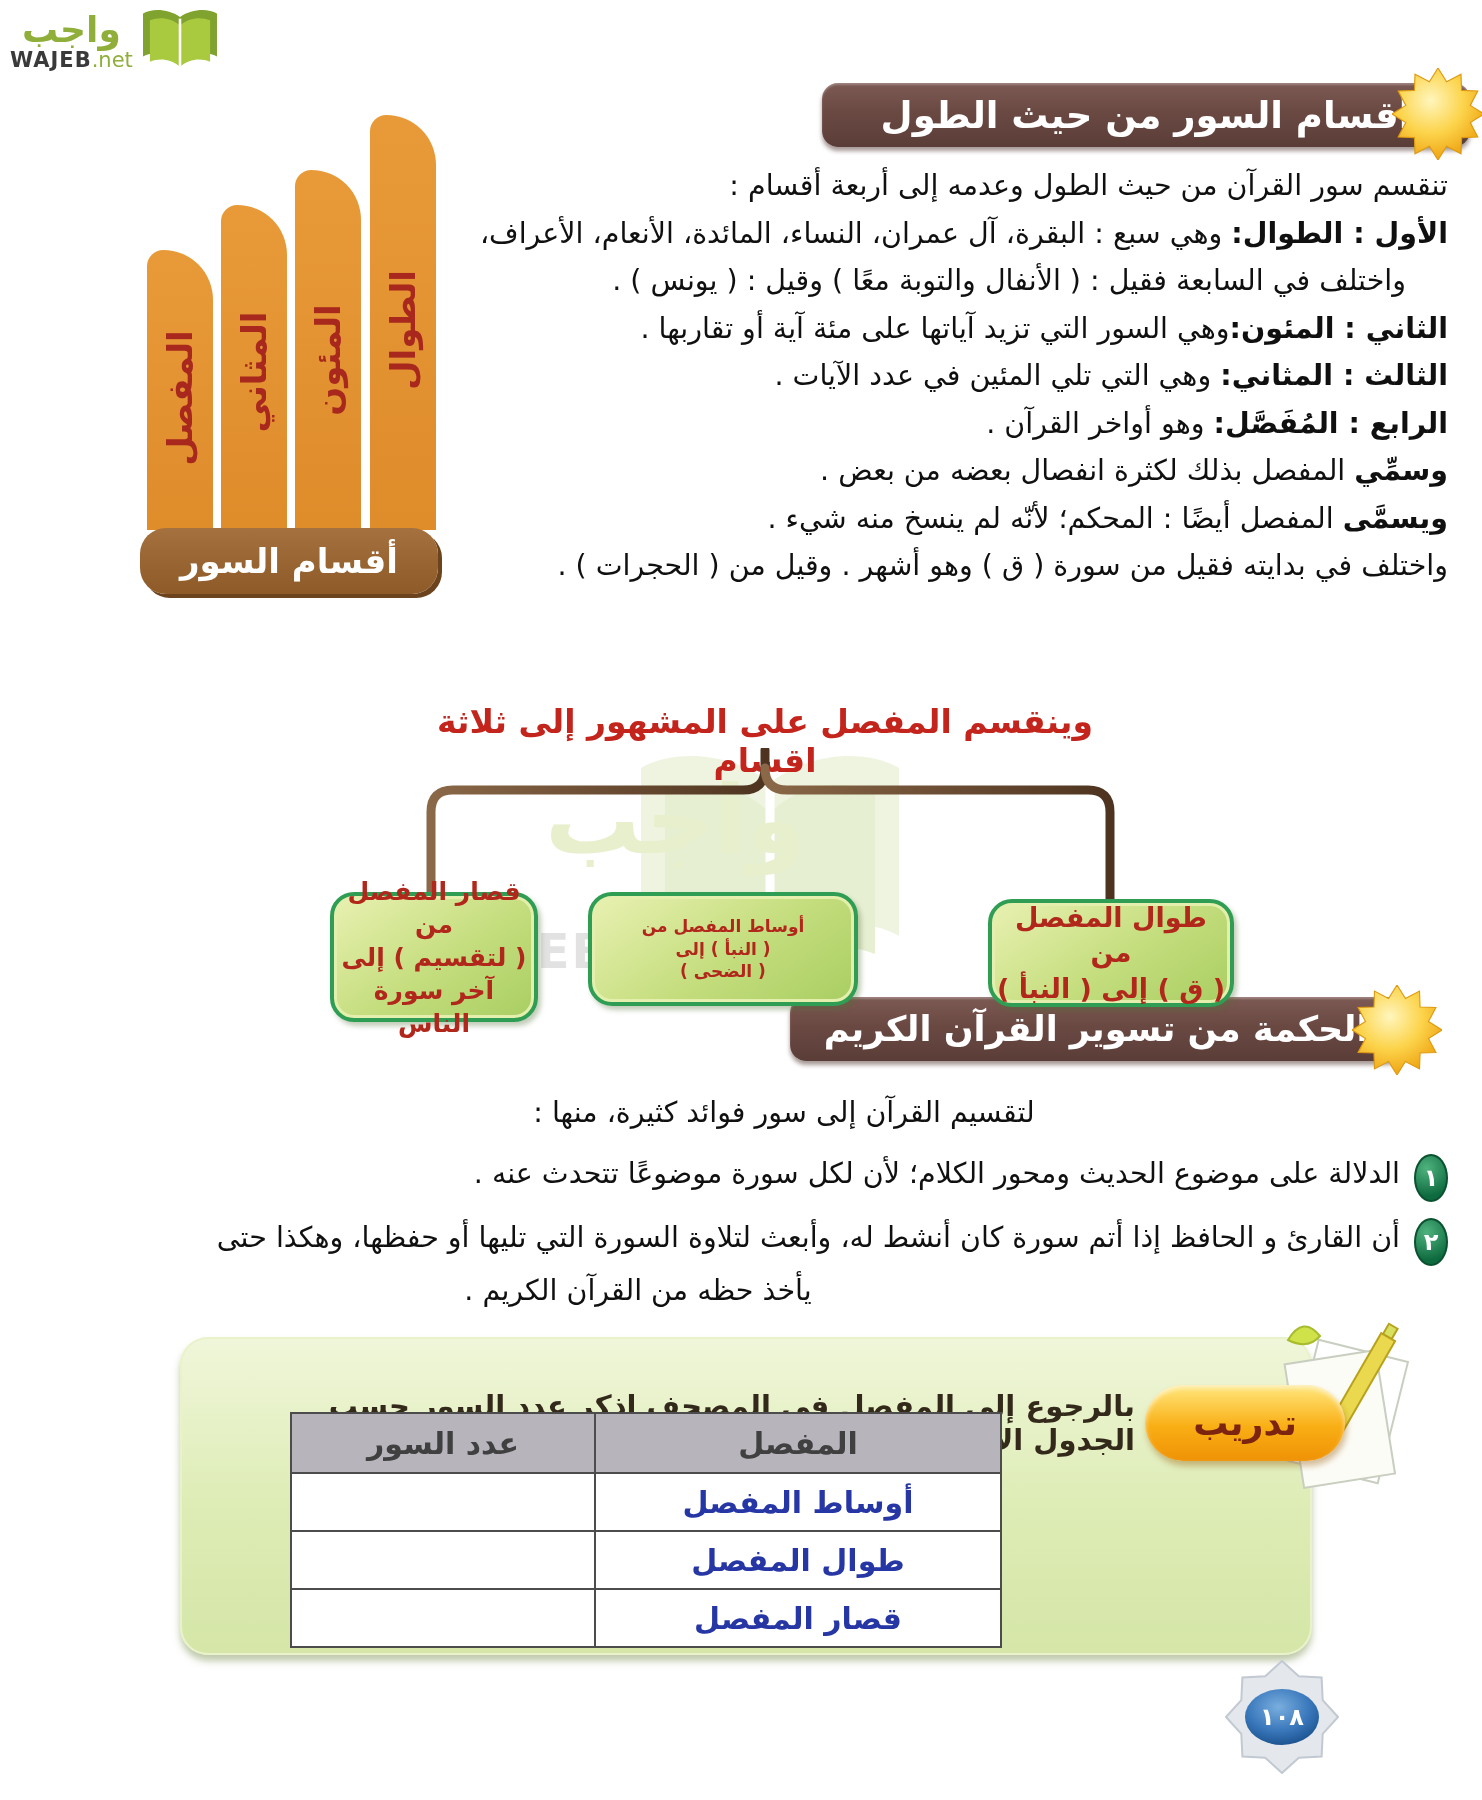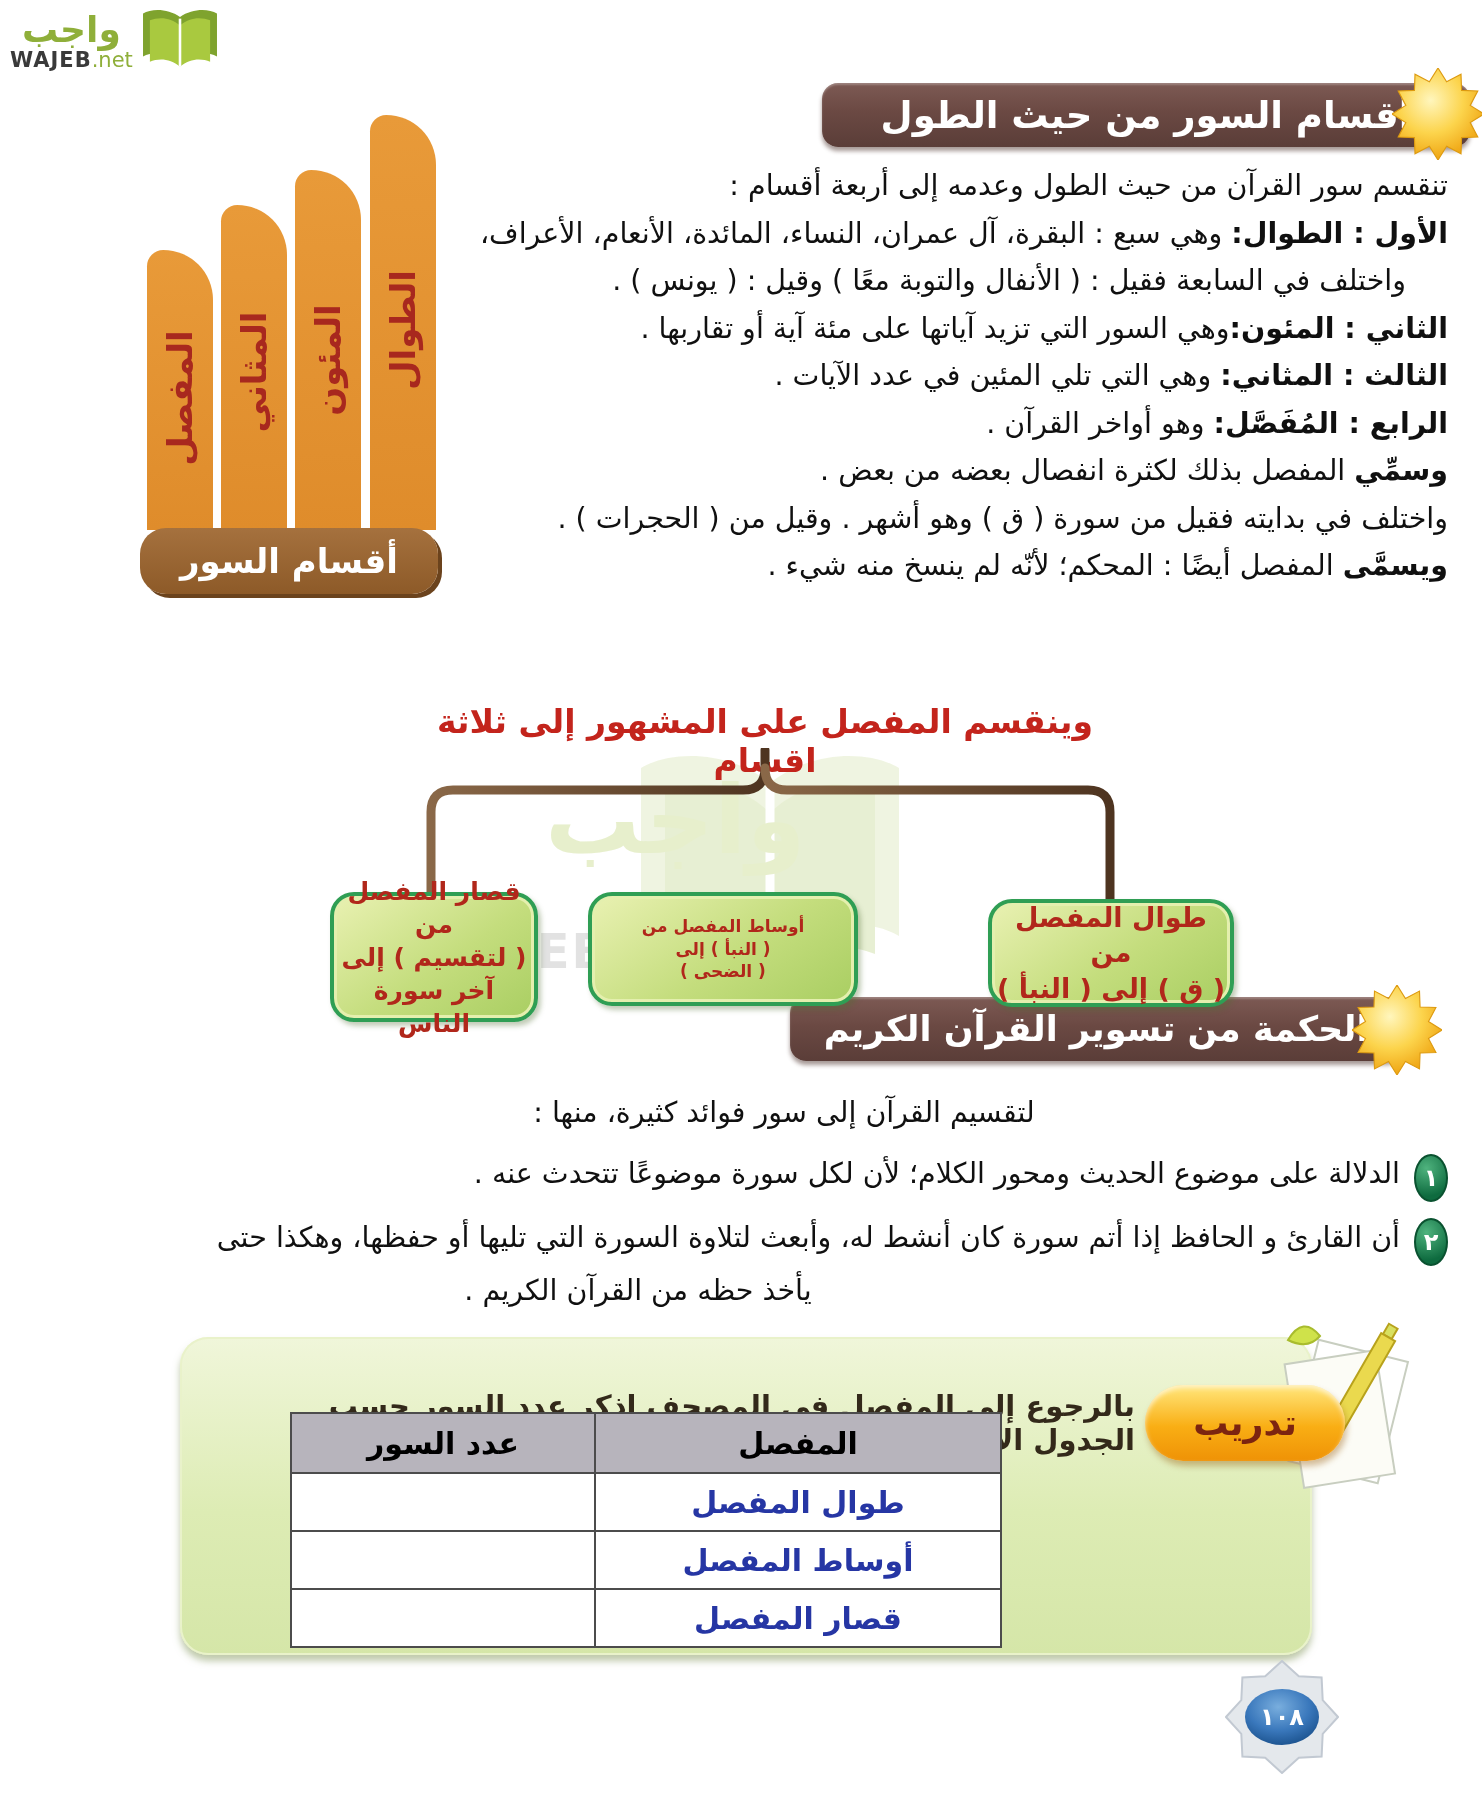--- a/index.html
+++ b/index.html
@@ -75,21 +75,21 @@
   .cont{padding-right:292px;}
 
   
   .training{position:absolute;left:180px;top:1337px;width:1132px;height:318px;border-radius:28px;
         background:linear-gradient(180deg,#f0f6da 0%,#ddecb4 55%,#d5e6a8 100%);
         box-shadow:0 6px 7px rgba(130,150,90,.5), inset 0 0 0 2px #e9f2ca;z-index:1;}
   .t-instr{position:absolute;top:52px;right:177px;left:40px;text-align:right;
         font-weight:bold;font-size:29px;color:#33291a;}
   .t-table{position:absolute;left:110px;top:75px;border-collapse:collapse;background:#fff;}
   .t-table th,.t-table td{border:2px solid #4c4c4c;}
-  .t-table th{background:#b7b4bc;color:#000000;font-size:30px;font-weight:bold;height:56px;}
+  .t-table th{background:#b7b4bc;color:#404040;font-size:30px;font-weight:bold;height:56px;}
   .th-name{width:402px;} .th-count{width:300px;}
   .t-table td{height:54px;background:#fff;}
   .cell-name{color:#2636a4;font-weight:bold;font-size:30px;text-align:center;}
   .t-pill{position:absolute;left:1145px;top:1385px;width:200px;height:76px;z-index:3;border-radius:40px;
         background:linear-gradient(180deg,#ffdf6e 8%,#f9ae14 55%,#ef9206 100%);
         box-shadow:2px 5px 6px rgba(150,90,10,.4), inset 0 3px 5px rgba(255,255,255,.65);
         color:#7c2410;font-weight:bold;font-size:35px;
         display:flex;align-items:center;justify-content:center;}
   .pencil-art{position:absolute;left:1258px;top:1310px;z-index:2;}
 
@@ -146,22 +146,22 @@
   </svg>
 
   <div class="body1" dir="rtl">
     <div class="tline">تنقسم سور القرآن من حيث الطول وعدمه إلى أربعة أقسام :</div>
     <div class="tline"><b>الأول : الطوال:</b><span> وهي سبع : البقرة، آل عمران، النساء، المائدة، الأنعام، الأعراف،</span></div>
     <div class="tline ind"><b></b><span>واختلف في السابعة فقيل : ( الأنفال والتوبة معًا ) وقيل : ( يونس ) .</span></div>
     <div class="tline"><b>الثاني : المئون:</b><span>وهي السور التي تزيد آياتها على مئة آية أو تقاربها .</span></div>
     <div class="tline"><b>الثالث : المثاني:</b><span> وهي التي تلي المئين في عدد الآيات .</span></div>
     <div class="tline"><b>الرابع : المُفَصَّل:</b><span> وهو أواخر القرآن .</span></div>
     <div class="tline"><b>وسمِّي</b><span> المفصل بذلك لكثرة انفصال بعضه من بعض .</span></div>
+    <div class="tline"><b>ويسمَّى</b><span> المفصل أيضًا : المحكم؛ لأنّه لم ينسخ منه شيء .</span></div>
     <div class="tline"><b></b><span>واختلف في بدايته فقيل من سورة ( ق ) وهو أشهر . وقيل من ( الحجرات ) .</span></div>
-    <div class="tline"><b>ويسمَّى</b><span> المفصل أيضًا : المحكم؛ لأنّه لم ينسخ منه شيء .</span></div>
   </div>
 
   <div class="red-heading" dir="rtl">وينقسم المفصل على المشهور إلى ثلاثة اقسام</div>
 
   <div class="watermark">
     <svg class="wm-book" width="300" height="300" viewBox="0 0 100 90">
       <path d="M50,15 C36,4 17,4 7,10 L7,66 C17,60 36,60 50,71 C64,60 83,60 93,66 L93,10 C83,4 64,4 50,15 Z" fill="#e3ecc9"></path>
       <path d="M50,25 C39,14 25,14 15,18 L15,72 C25,68 39,68 50,79 C61,68 75,68 85,72 L85,18 C75,14 61,14 50,25 Z" fill="#d5e3b0"></path>
       <path d="M50,16 L50,79" stroke="#ffffff" stroke-width="3"></path>
     </svg>
@@ -227,25 +227,25 @@
 
   <div class="training">
     <div class="t-instr" dir="rtl">بالرجوع إلى المفصل في المصحف اذكر عدد السور حسب الجدول الآتي:</div>
     <table class="t-table" dir="rtl">
       <tbody>
           <tr>
         <th class="th-name">المفصل</th>
         <th class="th-count">عدد السور</th>
       </tr>
       <tr>
+        <td class="cell-name">أوساط المفصل</td>
+        <td></td>
+      </tr>
+      <tr>
         <td class="cell-name">طوال المفصل</td>
-        <td></td>
-      </tr>
-      <tr>
-        <td class="cell-name">أوساط المفصل</td>
         <td></td>
       </tr>
       <tr>
         <td class="cell-name">قصار المفصل</td>
         <td></td>
       </tr>
     </tbody>
       </table>
   </div>
 

